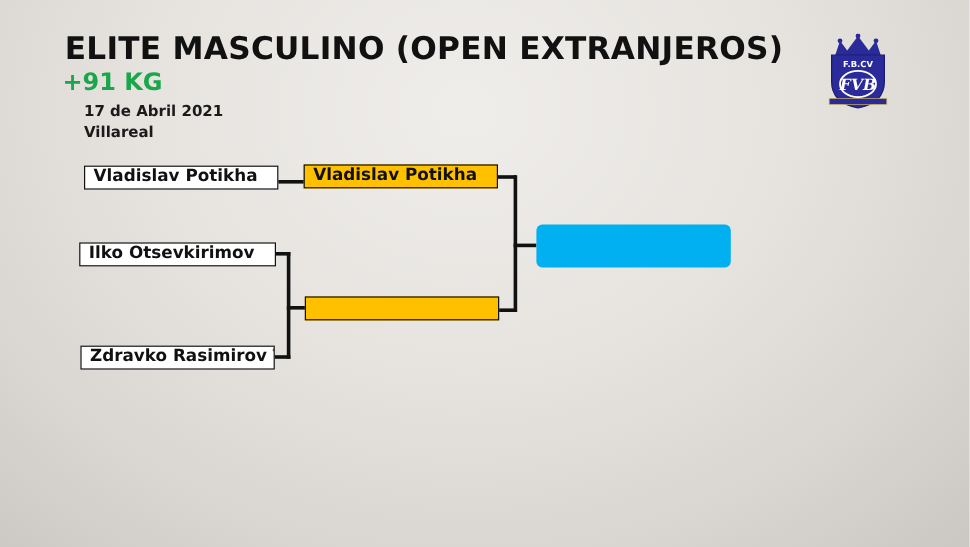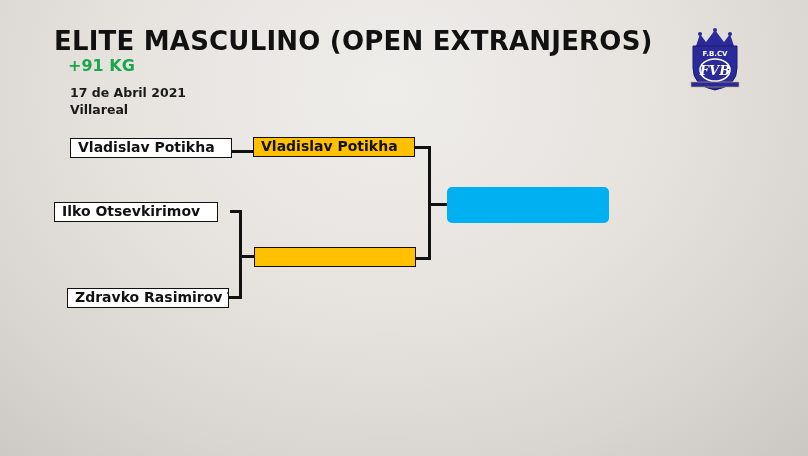--- a/index.html
+++ b/index.html
@@ -3,21 +3,21 @@
 <meta charset="utf-8">
 <style>
   html, body { margin:0; padding:0; }
   body {
     width:808px; height:456px; overflow:hidden; position:relative;
     background: radial-gradient(ellipse 75% 110% at 48% 20%, #efedea 0%, #e6e3df 45%, #d9d6d1 75%, #cbc7c2 100%);
     font-family: "DejaVu Sans", sans-serif;
   }
   .abs { position:absolute; }
   .title { left:54px; top:26px; font-size:26px; font-weight:bold; color:#111; letter-spacing:0.2px; white-space:nowrap; }
-  .subtitle { left:68px; top:56px; font-size:16px; font-weight:bold; color:#1aa64a; white-space:nowrap; }
+  .subtitle { left:52px; top:56px; font-size:20px; font-weight:bold; color:#1aa64a; white-space:nowrap; }
   .round-head { font-size:12.5px; font-weight:bold; color:#1a1a1a; line-height:17px; white-space:nowrap; }
   .box {
     position:absolute; box-sizing:border-box; height:20px;
     border:1.5px solid #111; font-size:14px; font-weight:bold; color:#111;
     padding-left:7px; line-height:17px; white-space:nowrap; overflow:hidden;
   }
   .white { background:#ffffff; }
   .yellow { background:#ffc000; }
   .line { position:absolute; background:#111; }
   .winner { position:absolute; background:#00b0f0; border-radius:5px; }
@@ -44,21 +44,21 @@
 </div>
 
 <div class="abs round-head" style="left:70px; top:84px;">
   <div>17 de Abril 2021</div>
   <div>Villareal</div>
 </div>
 <div class="abs round-head" style="left:268px; top:94px;">
 </div>
 
 <div class="box white" style="left:70px; top:138px; width:162px;">Vladislav Potikha</div>
-<div class="box white" style="left:54px; top:202px; width:164px;">Ilko Otsevkirimov</div>
+<div class="box white" style="left:66px; top:202px; width:164px;">Ilko Otsevkirimov</div>
 <div class="box white" style="left:67px; top:288px; width:162px;">Zdravko Rasimirov Tarnadzhiev</div>
 
 <div class="line" style="left:232px; top:150px; width:22px; height:3px;"></div>
 <div class="line" style="left:230px; top:210px; width:12px; height:3px;"></div>
 <div class="line" style="left:229px; top:296px; width:13px; height:3px;"></div>
 <div class="line" style="left:239px; top:210px; width:3px; height:89px;"></div>
 <div class="line" style="left:239px; top:255px; width:16px; height:3px;"></div>
 
 <div class="box yellow" style="left:253px; top:137px; width:162px;">Vladislav Potikha</div>
 <div class="box yellow" style="left:254px; top:247px; width:162px;"></div>

